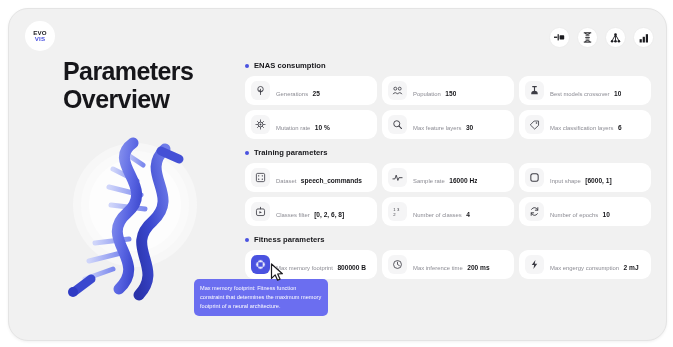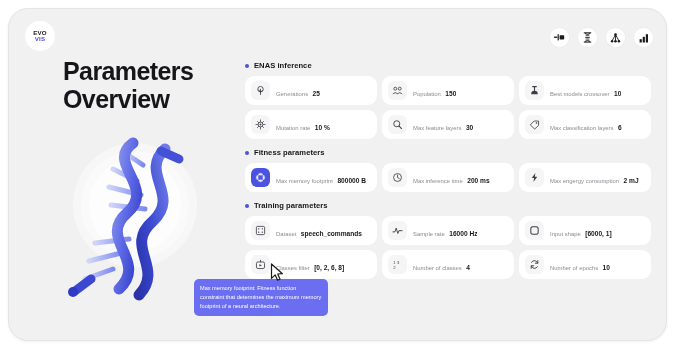--- a/index.html
+++ b/index.html
@@ -231,21 +231,21 @@
       <path d="M30 150 L14 162" stroke="#3b48cf" stroke-width="9" stroke-linecap="round"></path>
       <circle cx="12" cy="163" r="5" fill="#2f3bc4"></circle>
     </svg>
   </div>
 
   <div class="params">
 
     <div class="section">
       <div class="section-head">
         <span class="dot"></span>
-        <span class="section-title">ENAS inference</span>
+        <span class="section-title">ENAS consumption</span>
       </div>
       <div class="grid">
 
         <div class="card">
           <span class="c-icon">
             <svg width="11" height="11" viewBox="0 0 12 12">
                 <path d="M6 1.6 A3 3 0 1 0 6 7.6 A3 3 0 1 0 6 1.6" stroke="#3c3c44" stroke-width="0.9" fill="none"></path>
                 <path d="M6 4.6 L6 10.4 M6 7 L4 5.6 M6 7.6 L8 6.2" stroke="#3c3c44" stroke-width="0.9" fill="none" stroke-linecap="round"></path>
               </svg>
           </span>
@@ -313,68 +313,20 @@
         <div class="card">
           <span class="c-icon">
             <svg width="11" height="11" viewBox="0 0 12 12">
                 <path d="M1.4 6.4 L5.6 2.2 L10.4 2.2 L10.4 7 L6.2 11 Z" stroke="#3c3c44" stroke-width="0.9" fill="none" stroke-linejoin="round"></path>
                 <circle cx="8.2" cy="4.4" r="0.9" fill="#3c3c44"></circle>
               </svg>
           </span>
           <span class="c-text">
             <span class="c-label">Max classification layers</span>
             <span class="c-value">6</span>
-          </span>
-        </div>
-
-      </div>
-    </div>
-
-    <div class="section">
-      <div class="section-head">
-        <span class="dot"></span>
-        <span class="section-title">Fitness parameters</span>
-      </div>
-      <div class="grid">
-
-        <div class="card active">
-          <span class="c-icon">
-            <svg width="11" height="11" viewBox="0 0 12 12">
-                <rect x="3" y="3" width="6" height="6" rx="1" stroke="#ffffff" stroke-width="0.9" fill="none"></rect>
-                <path d="M4.6 1.4 L4.6 3 M6 1.4 L6 3 M7.4 1.4 L7.4 3 M4.6 9 L4.6 10.6 M6 9 L6 10.6 M7.4 9 L7.4 10.6 M1.4 4.6 L3 4.6 M1.4 6 L3 6 M1.4 7.4 L3 7.4 M9 4.6 L10.6 4.6 M9 6 L10.6 6 M9 7.4 L10.6 7.4" stroke="#ffffff" stroke-width="0.8" stroke-linecap="round"></path>
-              </svg>
-          </span>
-          <span class="c-text">
-            <span class="c-label">Max memory footprint</span>
-            <span class="c-value">800000 B</span>
-          </span>
-        </div>
-
-        <div class="card">
-          <span class="c-icon">
-            <svg width="11" height="11" viewBox="0 0 12 12">
-                <circle cx="6" cy="6" r="4.3" stroke="#3c3c44" stroke-width="0.9" fill="none"></circle>
-                <path d="M6 3.4 L6 6 L8 7.2" stroke="#3c3c44" stroke-width="0.9" fill="none" stroke-linecap="round"></path>
-              </svg>
-          </span>
-          <span class="c-text">
-            <span class="c-label">Max inference time</span>
-            <span class="c-value">200 ms</span>
-          </span>
-        </div>
-
-        <div class="card">
-          <span class="c-icon">
-            <svg width="11" height="11" viewBox="0 0 12 12">
-                <path d="M7 1 L3 6.6 L5.6 6.6 L4.8 11 L9 5.2 L6.3 5.2 Z" fill="#3c3c44"></path>
-              </svg>
-          </span>
-          <span class="c-text">
-            <span class="c-label">Max engergy consumption</span>
-            <span class="c-value">2 mJ</span>
           </span>
         </div>
 
       </div>
     </div>
 
     <div class="section">
       <div class="section-head">
         <span class="dot"></span>
         <span class="section-title">Training parameters</span>
@@ -460,20 +412,68 @@
           </span>
           <span class="c-text">
             <span class="c-label">Number of epochs</span>
             <span class="c-value">10</span>
           </span>
         </div>
 
       </div>
     </div>
 
+    <div class="section">
+      <div class="section-head">
+        <span class="dot"></span>
+        <span class="section-title">Fitness parameters</span>
+      </div>
+      <div class="grid">
+
+        <div class="card active">
+          <span class="c-icon">
+            <svg width="11" height="11" viewBox="0 0 12 12">
+                <rect x="3" y="3" width="6" height="6" rx="1" stroke="#ffffff" stroke-width="0.9" fill="none"></rect>
+                <path d="M4.6 1.4 L4.6 3 M6 1.4 L6 3 M7.4 1.4 L7.4 3 M4.6 9 L4.6 10.6 M6 9 L6 10.6 M7.4 9 L7.4 10.6 M1.4 4.6 L3 4.6 M1.4 6 L3 6 M1.4 7.4 L3 7.4 M9 4.6 L10.6 4.6 M9 6 L10.6 6 M9 7.4 L10.6 7.4" stroke="#ffffff" stroke-width="0.8" stroke-linecap="round"></path>
+              </svg>
+          </span>
+          <span class="c-text">
+            <span class="c-label">Max memory footprint</span>
+            <span class="c-value">800000 B</span>
+          </span>
+        </div>
+
+        <div class="card">
+          <span class="c-icon">
+            <svg width="11" height="11" viewBox="0 0 12 12">
+                <circle cx="6" cy="6" r="4.3" stroke="#3c3c44" stroke-width="0.9" fill="none"></circle>
+                <path d="M6 3.4 L6 6 L8 7.2" stroke="#3c3c44" stroke-width="0.9" fill="none" stroke-linecap="round"></path>
+              </svg>
+          </span>
+          <span class="c-text">
+            <span class="c-label">Max inference time</span>
+            <span class="c-value">200 ms</span>
+          </span>
+        </div>
+
+        <div class="card">
+          <span class="c-icon">
+            <svg width="11" height="11" viewBox="0 0 12 12">
+                <path d="M7 1 L3 6.6 L5.6 6.6 L4.8 11 L9 5.2 L6.3 5.2 Z" fill="#3c3c44"></path>
+              </svg>
+          </span>
+          <span class="c-text">
+            <span class="c-label">Max engergy consumption</span>
+            <span class="c-value">2 mJ</span>
+          </span>
+        </div>
+
+      </div>
+    </div>
+
   </div>
 
   <div class="tooltip">Max memory footprint: Fitness function constraint that determines the maximum memory footprint of a neural architecture.</div>
 
   <svg class="cursor" viewBox="0 0 15 19">
     <path d="M1.5 1 L1.5 15.4 L5.2 11.9 L7.6 17.2 L10 16.1 L7.7 11 L12.4 10.7 Z" fill="#ffffff" stroke="#1b1b1f" stroke-width="1.2" stroke-linejoin="round"></path>
   </svg>
 
 </div>
 

